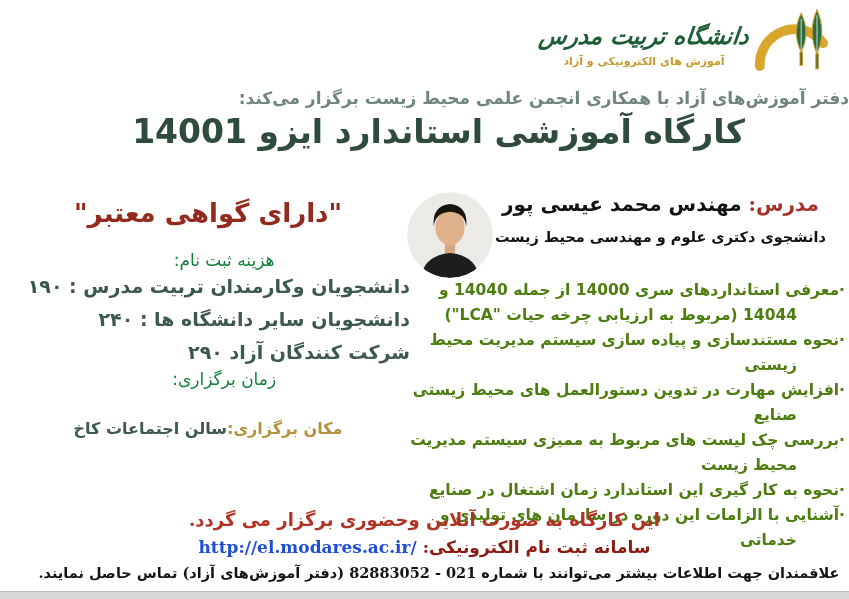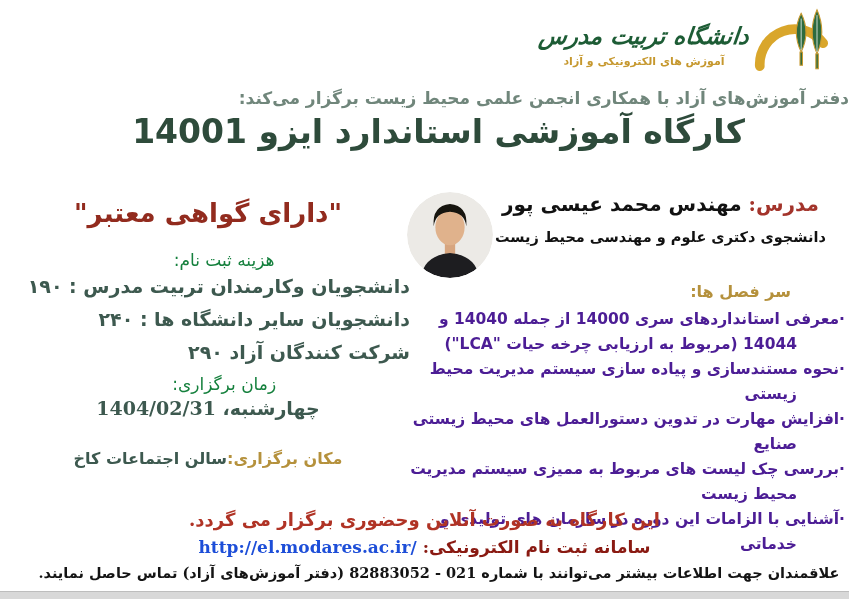--- a/index.html
+++ b/index.html
@@ -27,41 +27,41 @@
   .right-col { position:absolute; top:192px; right:4px; width:438px; direction:rtl; }
 
   .certificate { margin-top:6px; text-align:center; font-family:"DejaVu Serif","DejaVu Sans",serif;
                  font-size:26px; font-weight:bold; color:#922b1e; }
 
   .gold-heading { width:60%; margin-right:auto; margin-left:auto; text-align:center;
                   font-size:17px; font-weight:normal; color:#15803d; }
   .gold-heading.shift { margin-left:24%; margin-right:auto; }
   .reg-heading { margin-top:22px; }
   .cost-line { text-align:right; font-size:19px; font-weight:bold; color:#3d594f; line-height:33px; }
-  .time-heading { margin-top:5px; }
+  .time-heading { }
   .date-line { text-align:center; font-size:19px; font-weight:bold; color:#3d594f; margin-top:3px;
                font-family:"DejaVu Serif","DejaVu Sans",serif; }
   .location-line { text-align:center; font-size:16px; font-weight:bold; margin-top:30px; }
   .location-line .lbl { color:#b5913c; }
   .location-line .val { color:#3d594f; }
 
   
   .instructor-row { display:flex; flex-direction:row; justify-content:flex-end; gap:2px; }
   .instructor-text { text-align:center; padding-bottom:8px; }
   .instructor-name-line { font-family:"DejaVu Serif","DejaVu Sans",serif; font-size:20px; font-weight:bold;
                           color:#111; white-space:nowrap; }
   .instructor-name-line .red { color:#a3342b; }
   .instructor-degree { font-family:"DejaVu Serif","DejaVu Sans",serif; font-size:14.5px; font-weight:bold;
                        color:#111; margin-top:12px; }
   .photo { width:86px; height:86px; border-radius:50%; overflow:hidden; flex:0 0 auto; }
 
   
   .topics-heading { text-align:right; margin:4px 54px 6px 0;
                     font-size:16px; font-weight:bold; color:#b5913c; }
-  .topic-item { text-align:right; font-size:15.5px; font-weight:bold; color:#4c1d95;
+  .topic-item { text-align:right; font-size:15.5px; font-weight:bold; color:#4d7c0f;
                 line-height:25px; padding-right:48px; text-indent:-48px; }
 
   
   .footer { position:absolute; left:0; bottom:18px; width:100%; text-align:center; direction:rtl; }
   .format-note { font-family:"DejaVu Serif","DejaVu Sans",serif; font-size:18px; font-weight:bold;
                  color:#b03325; margin-bottom:7px; }
   .reg-line { font-family:"DejaVu Serif","DejaVu Sans",serif; font-size:17px; font-weight:bold;
               color:#8a1a12; margin-bottom:7px; }
   .reg-line a { color:#1d4ed8; text-decoration:none; }
   .contact-note { font-family:"DejaVu Serif","DejaVu Sans",serif; font-size:14.5px; font-weight:bold;
@@ -102,21 +102,20 @@
 
   <div class="left-col">
     <div class="certificate">"دارای گواهی معتبر"</div>
 
     <div class="gold-heading shift reg-heading">هزینه ثبت نام:</div>
     <div class="cost-line">دانشجویان وکارمندان تربیت مدرس : ۱۹۰</div>
     <div class="cost-line">دانشجویان سایر دانشگاه ها : ۲۴۰</div>
     <div class="cost-line">شرکت کنندگان آزاد ۲۹۰</div>
 
     <div class="gold-heading shift time-heading">زمان برگزاری:</div>
-    <div class="date-line">چهارشنبه، 1404/02/31</div>
 
     <div class="location-line">
       <span class="lbl">مکان برگزاری:</span><span class="val">سالن اجتماعات کاخ</span>
     </div>
   </div>
 
   <div class="right-col">
     <div class="instructor-row">
       <div class="instructor-text">
         <div class="instructor-name-line">
@@ -136,25 +135,25 @@
             <rect width="100" height="100" fill="#eceae6"></rect>
             <rect x="44" y="56" width="12" height="16" fill="#d7a57f"></rect>
             <ellipse cx="50" cy="41" rx="17" ry="21" fill="#e0b28c"></ellipse>
             <path d="M31 40 Q29 16 50 14 Q71 16 69 40 Q67 24 50 23 Q33 24 31 40 Z" fill="#17150f"></path>
             <path d="M16 102 Q18 74 50 71 Q82 74 84 102 Z" fill="#1d1d20"></path>
           </g>
         </svg>
       </div>
     </div>
 
-    <div class="topics-heading">سر فصل ها:</div>
     <div class="topic-item">·معرفی استانداردهای سری 14000 از جمله 14040 و 14044 (مربوط به ارزیابی چرخه حیات "LCA")</div>
     <div class="topic-item">·نحوه مستندسازی و پیاده سازی سیستم مدیریت محیط زیستی</div>
     <div class="topic-item">·افزایش مهارت در تدوین دستورالعمل های محیط زیستی صنایع</div>
     <div class="topic-item">·بررسی چک لیست های مربوط به ممیزی سیستم مدیریت محیط زیست</div>
+    <div class="topic-item">·نحوه به کار گیری این استاندارد زمان اشتغال در صنایع</div>
     <div class="topic-item">·آشنایی با الزامات این دوره در سازمان های تولیدی و خدماتی</div>
   </div>
 
   <div class="footer">
     <div class="format-note">این کارگاه به صورت آنلاین وحضوری برگزار می گردد.</div>
     <div class="reg-line">
       <span>سامانه ثبت نام الکترونیکی:</span>
       <a href="#" dir="ltr">http://el.modares.ac.ir/</a>
     </div>
     <div class="contact-note">علاقمندان جهت اطلاعات بیشتر می‌توانند با شماره 021 - 82883052 (دفتر آموزش‌های آزاد) تماس حاصل نمایند.</div>

